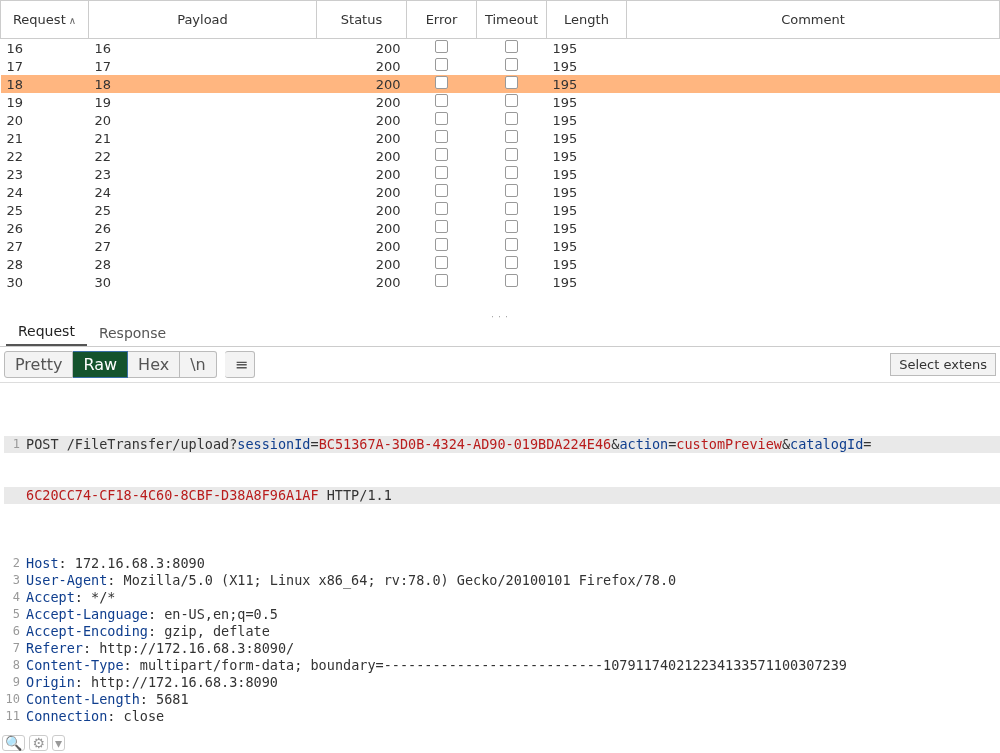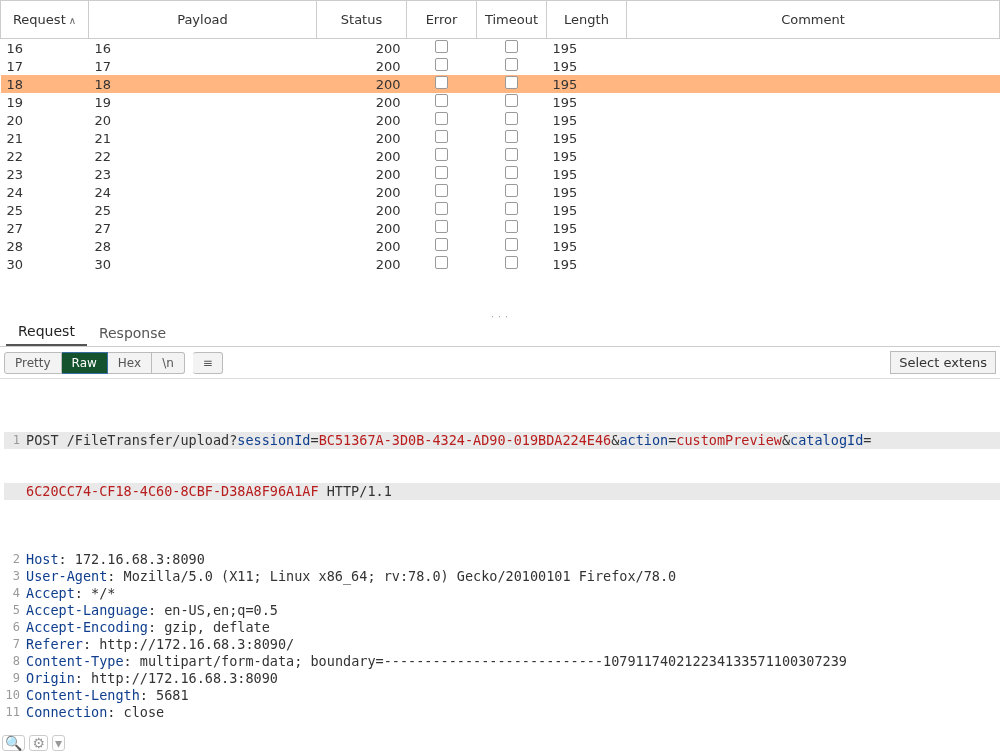--- a/index.html
+++ b/index.html
@@ -19,21 +19,21 @@
   td.st { padding-left:0px;text-align:right; }
   td.len { padding-left:8px; }
   
   .grip-row{height:6px; text-align:center; color:#999; font-size:8px; letter-spacing:1px;}
   
   .sub-tabs { border-bottom:1px solid #ccc; padding-left:6px; height:28px; display:flex; align-items:flex-end; }
   .sub-tab { padding:5px 12px; font-size:14px; color:#555; cursor:pointer; }
   .sub-tab.active { color:#222; border-bottom:2px solid #555; }
   
   .view-toolbar { display:flex; align-items:center; padding:4px 4px; gap:0; border-bottom:1px solid #ddd; }
-  .vt-btn { padding:3px 10px; font-size:12px; border:1px solid #bbb; background:#f3f3f3; cursor:pointer; color:#555; }
+  .vt-btn { padding:3px 10px; font-size:16px; border:1px solid #bbb; background:#f3f3f3; cursor:pointer; color:#555; }
   .vt-btn + .vt-btn { border-left:none; }
   .vt-btn.first{border-top-left-radius:3px;border-bottom-left-radius:3px;}
   .vt-btn.last{border-top-right-radius:3px;border-bottom-right-radius:3px;}
   .vt-btn.active{ background:#14532d; color:#fff; border-color:#3a6ea5; }
   .vt-ham{ width:30px; text-align:center; margin-left:8px; border-radius:3px; }
   .spacer{flex:1;}
   .select-ext{ padding:3px 8px; border:1px solid #bbb; background:#f3f3f3; font-size:13px; cursor:pointer;text-align:center; }
   
   .code-view { font-family: "DejaVu Sans Mono","Consolas",monospace; font-size:13.5px; line-height:17px; padding:2px 0 2px 4px; white-space:pre; }
   .code-line { display:flex; }
@@ -157,20 +157,29 @@
         <tr>
           <td class="req">25</td>
           <td class="pay">25</td>
           <td class="st">200</td>
           <td class="center"><span class="cb"></span></td>
           <td class="center"><span class="cb"></span></td>
           <td class="len">195</td>
           <td></td>
         </tr>
         <tr>
+          <td class="req">26</td>
+          <td class="pay">26</td>
+          <td class="st">200</td>
+          <td class="center"><span class="cb"></span></td>
+          <td class="center"><span class="cb"></span></td>
+          <td class="len">195</td>
+          <td></td>
+        </tr>
+        <tr>
           <td class="req">27</td>
           <td class="pay">27</td>
           <td class="st">200</td>
           <td class="center"><span class="cb"></span></td>
           <td class="center"><span class="cb"></span></td>
           <td class="len">195</td>
           <td></td>
         </tr>
         <tr>
           <td class="req">28</td>

